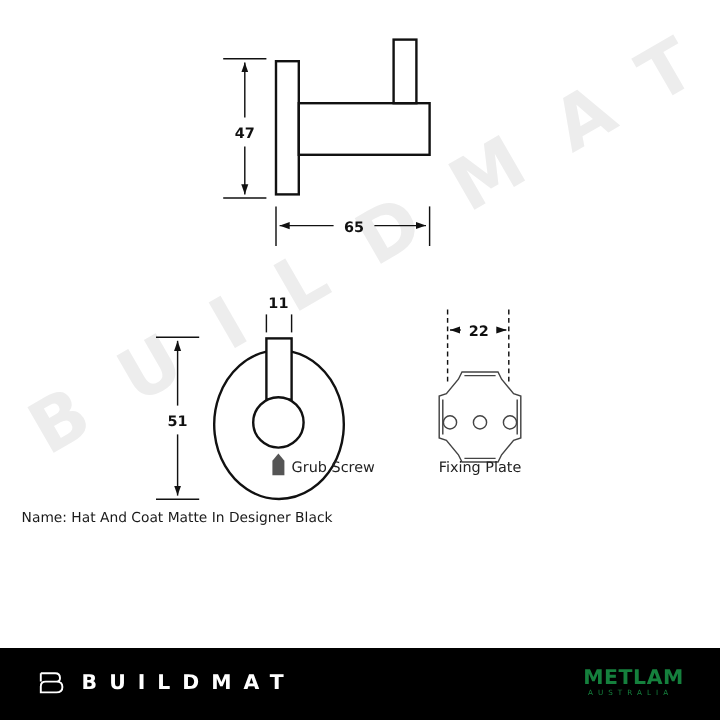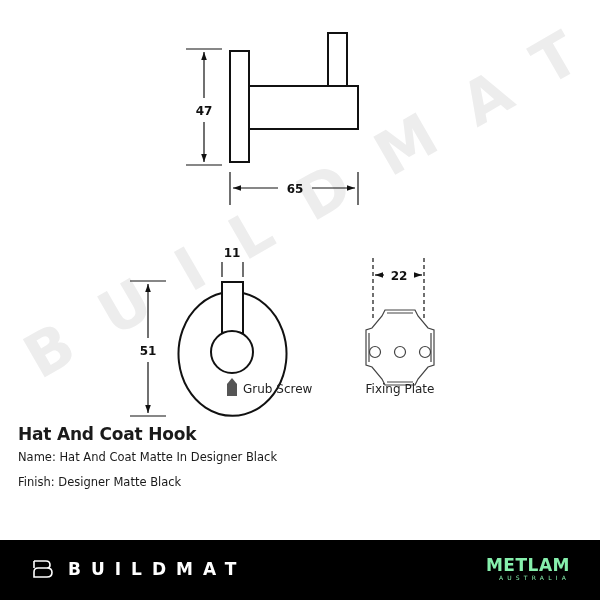--- a/index.html
+++ b/index.html
@@ -6,21 +6,21 @@
     body { width: 600px; height: 600px; background: #ffffff; position: relative; overflow: hidden; font-family: "DejaVu Sans", sans-serif; }
     .drawing { position: absolute; left: 0; top: 0; width: 600px; height: 420px; }
     .info { position: absolute; left: 18px; top: 424px; width: 560px; }
     .info .title { font-family: "DejaVu Sans", sans-serif; font-size: 17px; font-weight: bold; color: #1a1a1a; margin: 0 0 6px 0; letter-spacing: -0.2px; }
     .info .row { font-size: 11.5px; color: #1a1a1a; margin: 0 0 11px 0; line-height: 14px; }
     .info .row .k { font-weight: normal; }
     .footer { position: absolute; left: 0; top: 540px; width: 600px; height: 60px; background: #000000; }
     .brand { position: absolute; left: 32px; top: 18px; display: flex; align-items: center; }
     .brand-logo { width: 22px; height: 22px; margin-right: 14px; }
     .brand-text { color: #ffffff; font-family: "DejaVu Sans", sans-serif; font-size: 17px; font-weight: bold; letter-spacing: 10px; }
-    .metlam { position: absolute; right: 30px; top: 16px; text-align: right; color: #86efac; }
+    .metlam { position: absolute; right: 30px; top: 16px; text-align: left; color: #15803d; }
     .metlam .m1 { font-family: "DejaVu Sans", sans-serif; font-weight: bold; font-size: 17px; letter-spacing: 0.5px; line-height: 18px; }
     .metlam .m2 { font-family: "DejaVu Sans", sans-serif; font-size: 6px; letter-spacing: 4.2px; line-height: 8px; padding-left: 4px; }
   </style>
 </head>
 <body>
 
 <svg class="drawing" viewBox="0 0 600 420" xmlns="http://www.w3.org/2000/svg">
   <defs>
     <marker id="arr" viewBox="0 0 10 10" refX="10" refY="5" markerWidth="7" markerHeight="7" orient="auto-start-reverse">
       <path d="M0,1.5 L10,5 L0,8.5 Z" fill="#111"></path>
@@ -85,28 +85,23 @@
     <line x1="373" y1="258" x2="373" y2="320" stroke-dasharray="4,3"></line>
     <line x1="424" y1="258" x2="424" y2="320" stroke-dasharray="4,3"></line>
     <line x1="384" y1="275" x2="375" y2="275" marker-end="url(#arr)"></line>
     <line x1="414" y1="275" x2="422" y2="275" marker-end="url(#arr)"></line>
   </g>
   <text x="399" y="280" text-anchor="middle" font-family="DejaVu Sans, sans-serif" font-weight="bold" font-size="12" fill="#111">22</text>
   <text x="400" y="393" text-anchor="middle" font-family="DejaVu Sans, sans-serif" font-size="12" fill="#222">Fixing Plate</text>
 </svg>
 
 <div class="info">
-  <div class="title">Hat And Coat Hook</div>
   <div class="row">
     <span class="k">Name:</span>
     <span>Hat And Coat Matte In Designer Black</span>
-  </div>
-  <div class="row">
-    <span class="k">Finish:</span>
-    <span>Designer Matte Black</span>
   </div>
 </div>
 
 <div class="footer">
   <div class="brand">
     <svg class="brand-logo" viewBox="0 0 22 22" xmlns="http://www.w3.org/2000/svg">
       <path d="M2,3 L14,3 Q18,3 18,7 Q18,10 15,10 L6,10 Q2,10 2,14 L2,19 L15,19 Q20,19 20,14.5 Q20,10 15,10 M2,3 L2,10" fill="none" stroke="#fff" stroke-width="1.6"></path>
     </svg>
     <span class="brand-text">BUILDMAT</span>
   </div>

